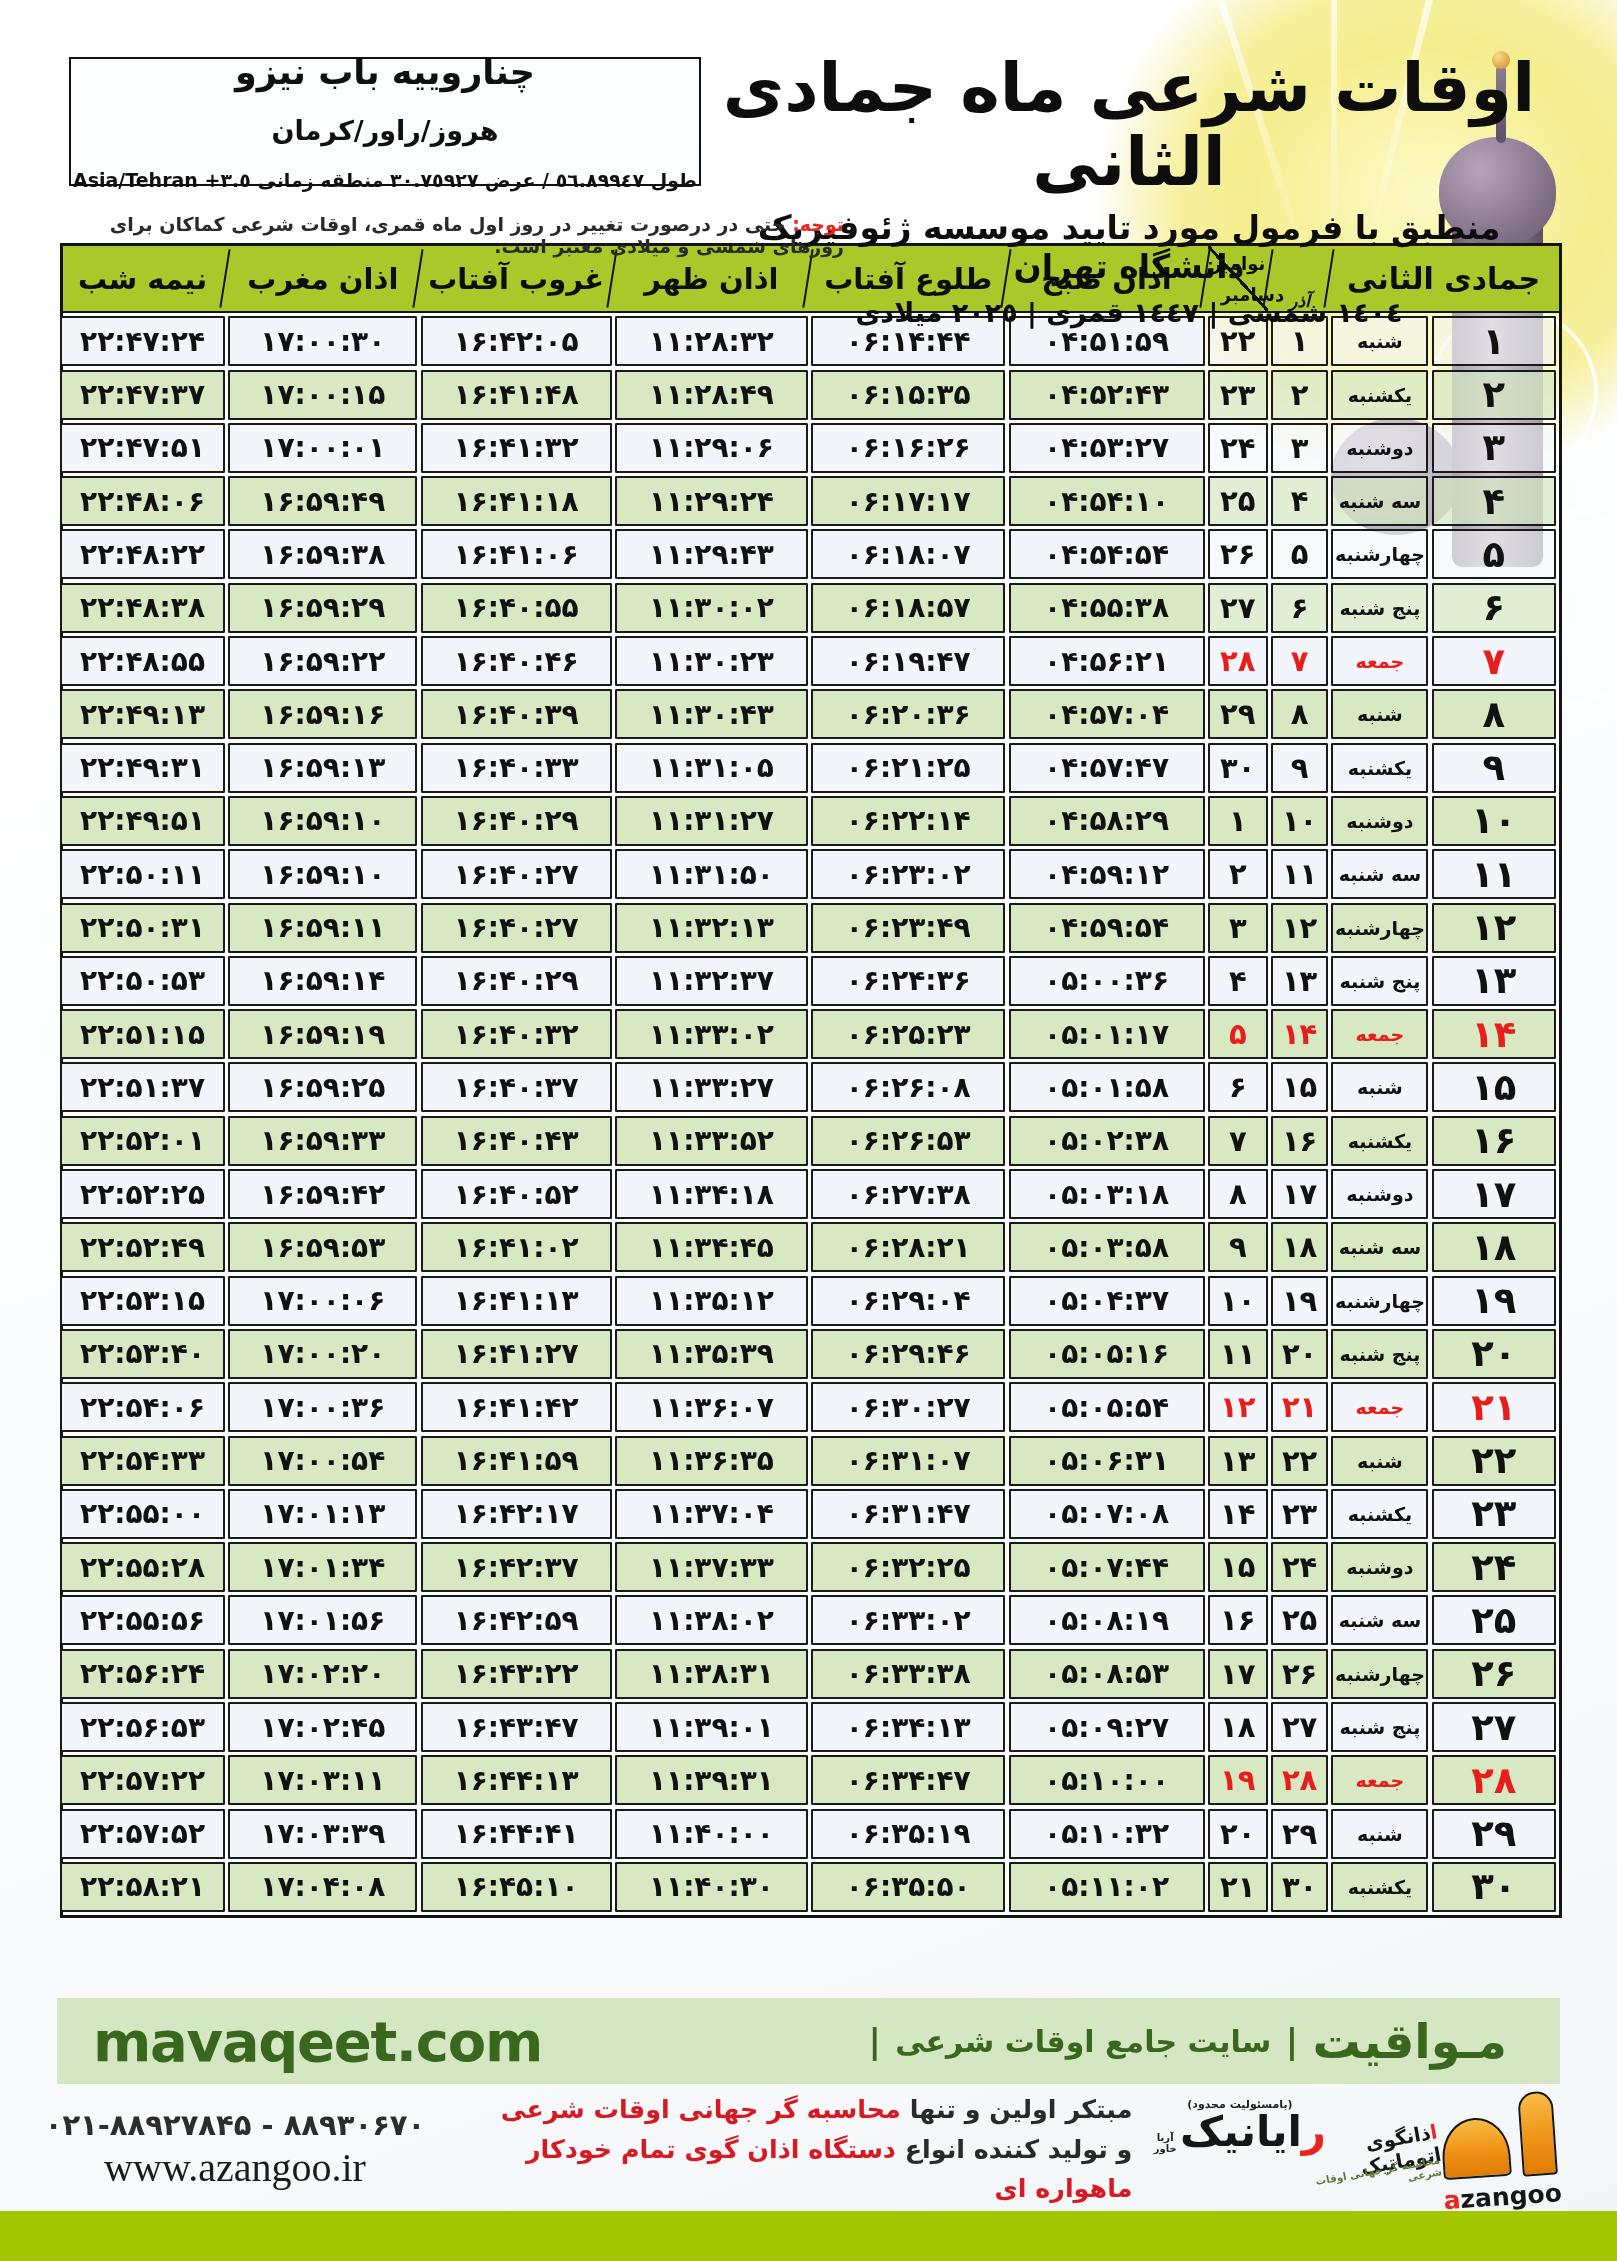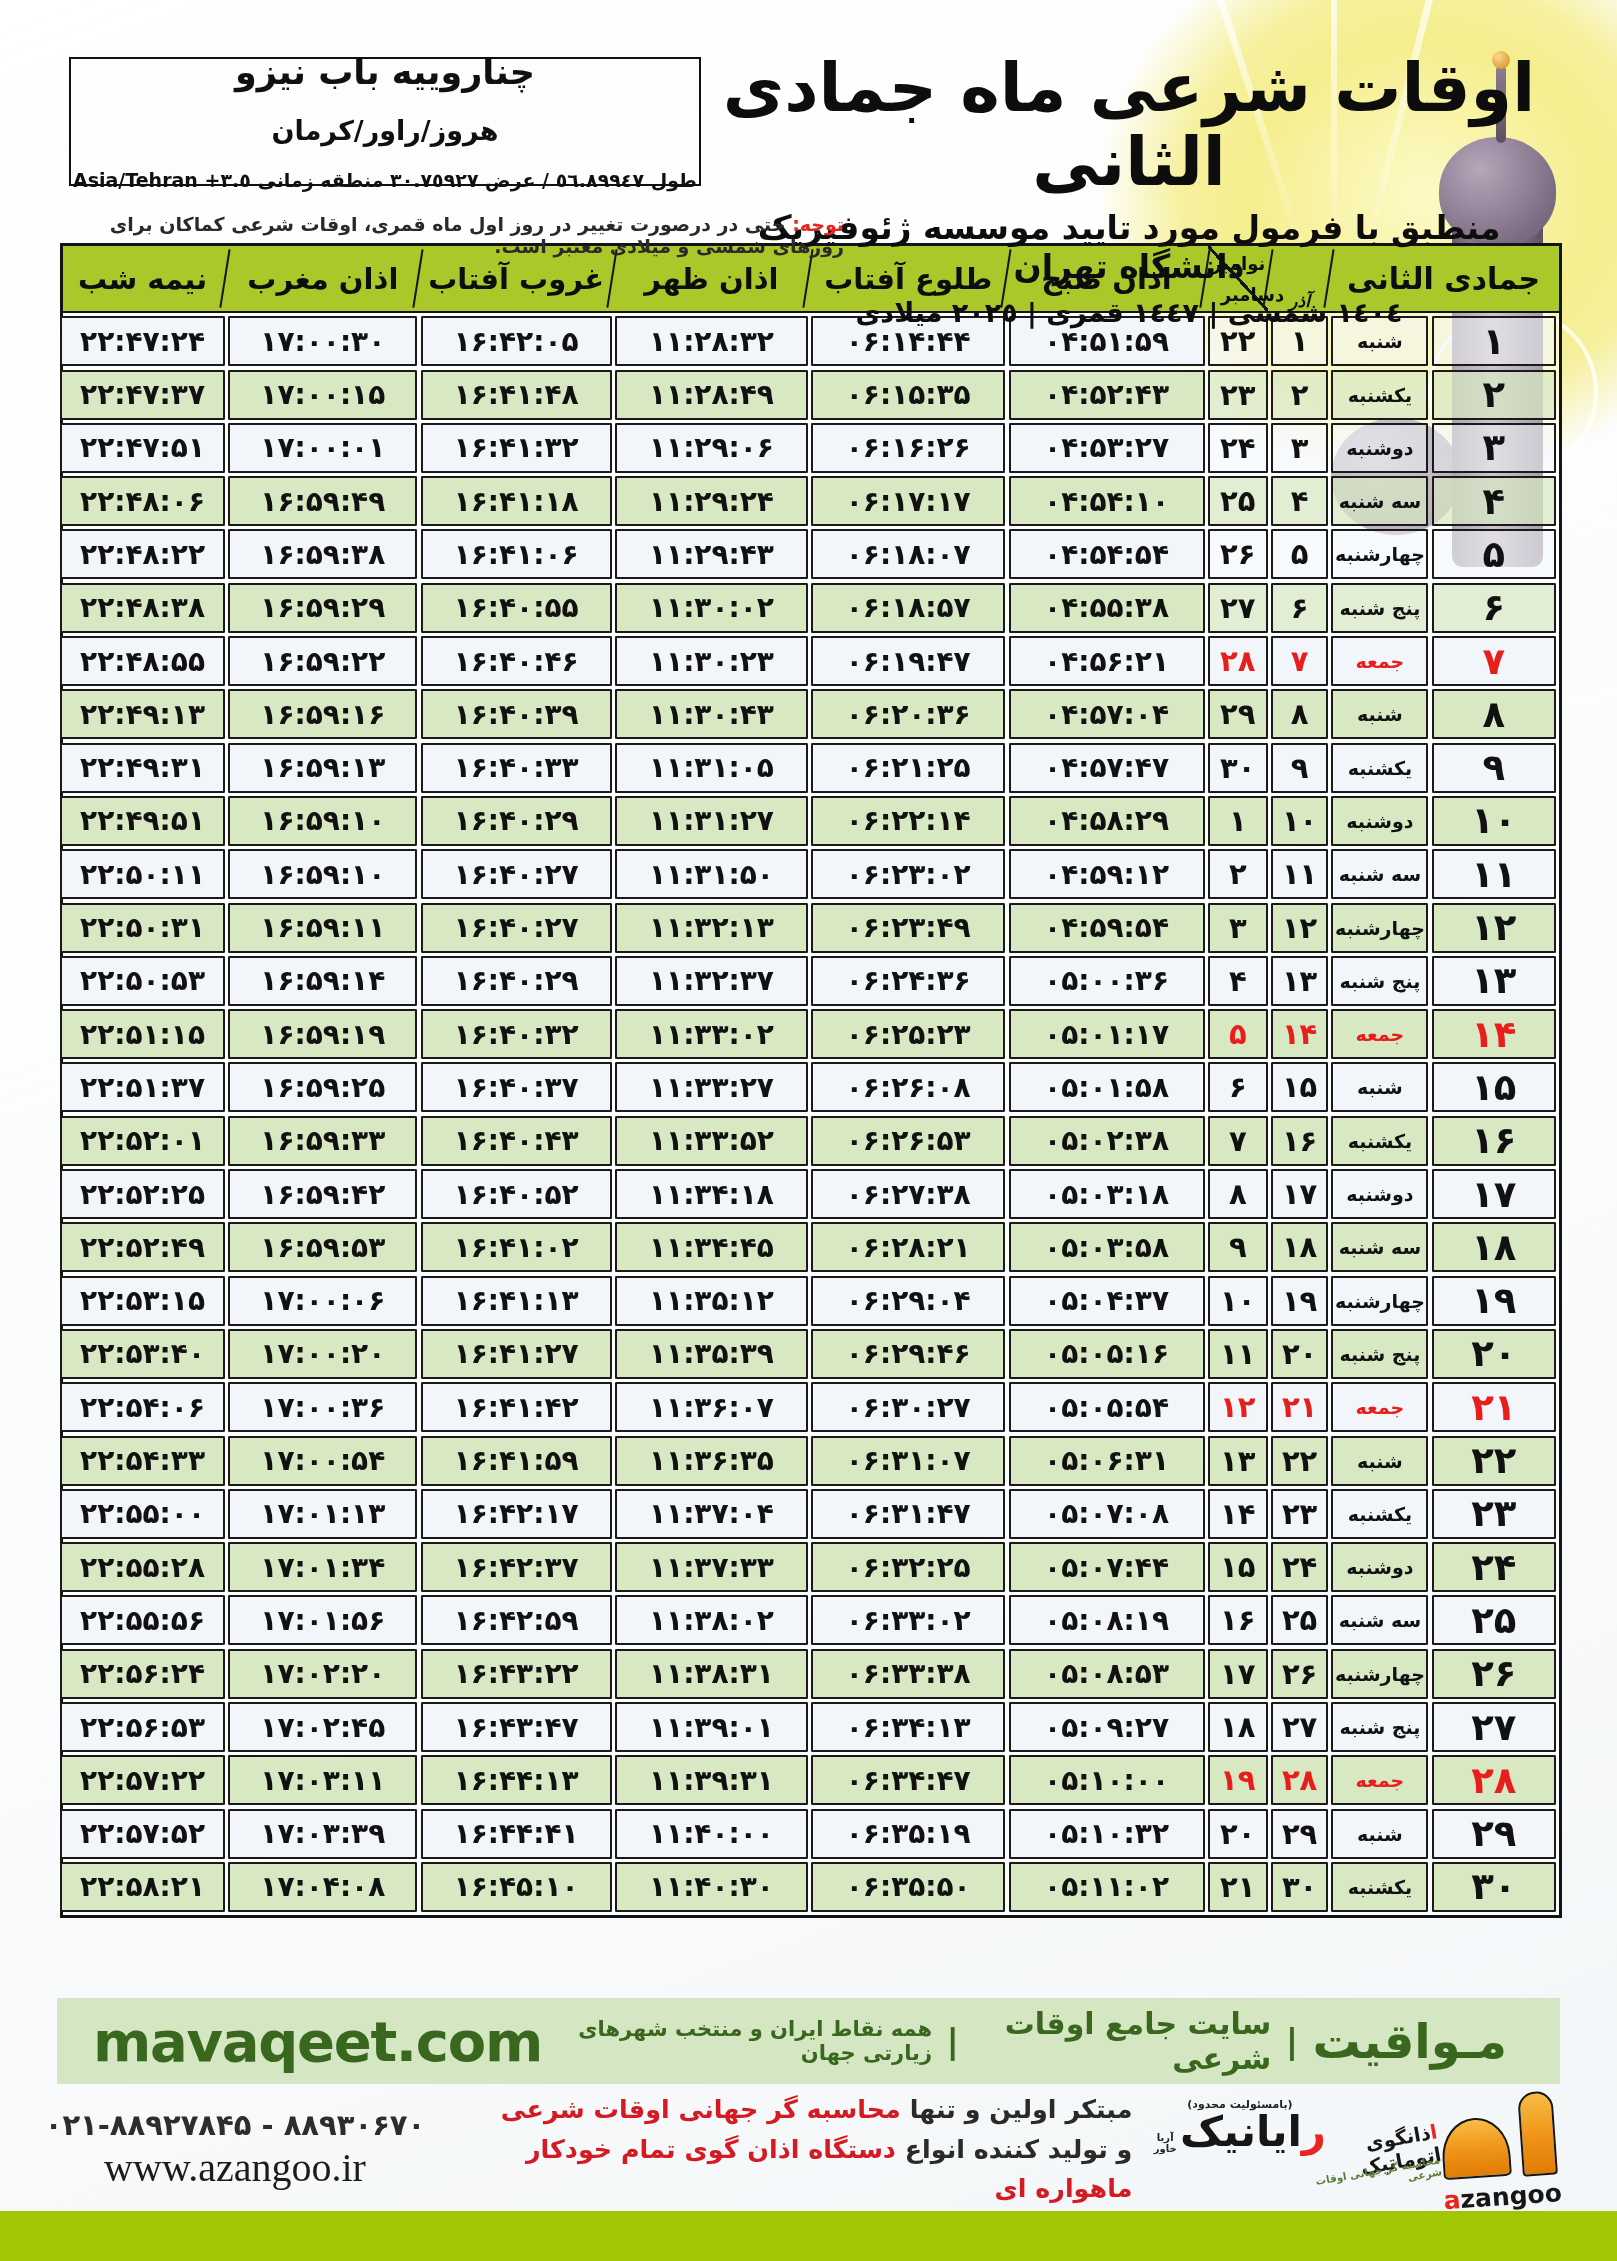--- a/index.html
+++ b/index.html
@@ -484,21 +484,20 @@
         <div class="cell c-time even" data-name="cell-azan-maghreb">۱۷:۰۴:۰۸</div>
         <div class="cell c-time even" data-name="cell-nimeh-shab">۲۲:۵۸:۲۱</div>
       </div>
   </div>
 
   <div class="brand-band" data-name="mavaqeet-band">
     <div class="brand-fa" data-name="mavaqeet-brand-fa">مـواقیت</div>
     <div class="band-sep" data-name="divider">|</div>
     <div class="band-site" data-name="site-label">سایت جامع اوقات شرعی</div>
     <div class="band-sep" data-name="divider">|</div>
-    <div class="band-cover" data-name="coverage-label">همه نقاط ایران و منتخب شهرهای زیارتی جهان</div>
     <div class="brand-en" data-name="mavaqeet-domain">mavaqeet.com</div>
   </div>
 
   <div class="bottom-footer" data-name="bottom-footer">
 
     <div class="azangoo-logo" data-name="azangoo-logo">
       <div class="az-minaret" data-name="minaret-icon"></div>
       <div class="az-dome" data-name="dome-icon"></div>
       <div class="az-en" data-name="azangoo-wordmark"><span class="a-red" data-name="wordmark-initial">a</span><span data-name="wordmark-rest">zangoo</span></div>
       <div class="az-fa" data-name="azangoo-fa-name"><span class="a-red" data-name="fa-initial">ا</span><span data-name="fa-rest">ذانگوی اتوماتیک</span></div>

